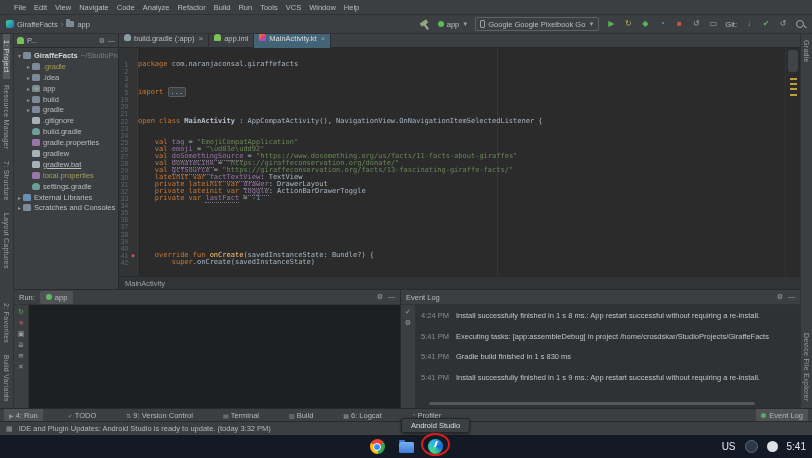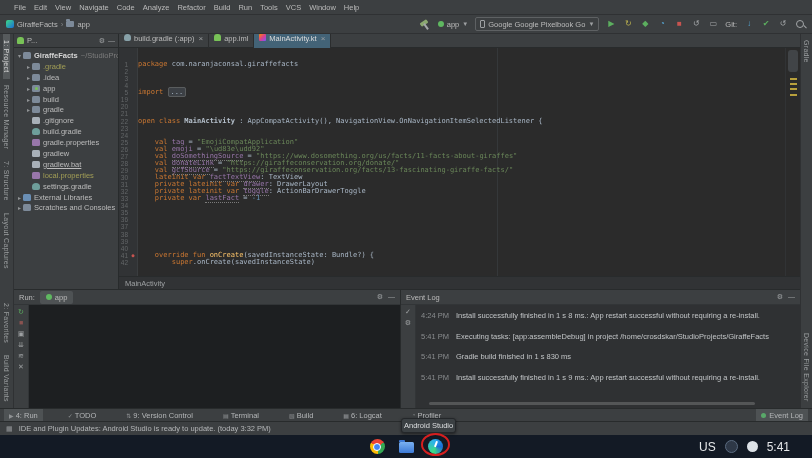--- a/index.html
+++ b/index.html
@@ -124,30 +124,30 @@
 
   
   .sbar{position:absolute;left:0;right:0;top:421px;height:14px;background:#3c3f41;border-top:1px solid #282b2c;display:flex;align-items:center;gap:6px;padding:0 6px;color:#b4b6b8;z-index:5}
   .sic{color:#8f9294;font-size:7px}
   .sright{margin-left:auto;display:flex;align-items:center;gap:11px;white-space:nowrap}
   .sbell{width:8px;height:8px;border-radius:2px;background:#6e7274}
 
   
   .taskbar{position:absolute;left:0;right:0;top:435px;height:23px;background:#131a25;z-index:10}
   .tcenter{position:absolute;inset:0;display:flex;align-items:center;justify-content:center;gap:14px}
-  .tright{position:absolute;right:22px;top:0;bottom:0;display:flex;align-items:center;gap:9px;color:#e6e8ea;font-size:12px}
+  .tright{position:absolute;right:6px;top:0;bottom:0;display:flex;align-items:center;gap:9px;color:#e6e8ea;font-size:10px}
   .ic-chrome{position:relative;width:15px;height:15px;border-radius:50%;background:conic-gradient(from -60deg,#ea4335 0 33%,#34a853 33% 66%,#fbbc05 66% 100%)}
   .ic-chrome::after{content:'';position:absolute;inset:3.5px;background:#4285f4;border:1px solid #fff;border-radius:50%}
   .ic-files{position:relative;width:15px;height:11px;background:linear-gradient(#7ab1f2,#3d7ad6);border-radius:1.5px;margin-top:2px}
   .ic-files::before{content:'';position:absolute;top:-2px;left:0;width:6px;height:2px;background:#3d7ad6;border-radius:1px 1px 0 0}
   .ic-studio{position:relative;width:15px;height:15px;border-radius:50%;background:conic-gradient(from 200deg,#3ddc84,#2bb0ed 40%,#1a6dd8 70%,#3ddc84)}
   .ic-studio::after{content:'';position:absolute;left:7px;top:2px;width:1.5px;height:6px;background:#fff;transform:rotate(20deg)}
   .ic-avatar{width:13px;height:13px;border-radius:50%;background:#2e3847;border:1px solid #5a6b80}
   .ic-round{width:11px;height:11px;border-radius:50%;background:#dde2e7}
-  .tooltip{position:absolute;left:401px;top:418px;height:15px;display:flex;align-items:center;padding:0 2px;background:#3b4043;border:1px solid #24272a;border-radius:3px;color:#dcdee0;box-shadow:0 1px 3px rgba(0,0,0,.5);z-index:30;white-space:nowrap}
+  .tooltip{position:absolute;left:401px;top:418px;height:15px;display:flex;align-items:center;padding:0 9px;background:#3b4043;border:1px solid #24272a;border-radius:3px;color:#dcdee0;box-shadow:0 1px 3px rgba(0,0,0,.5);z-index:30;white-space:nowrap}
   .annot{position:absolute;left:421px;top:433px;width:29px;height:23px;border:2.5px solid #d61f1f;border-radius:50%;z-index:31;pointer-events:none}
 </style>
 </head>
 <body>
 
 <div class="screen">
 
   <div class="menubar">
       <span class="mi">File</span>
       <span class="mi">Edit</span>

